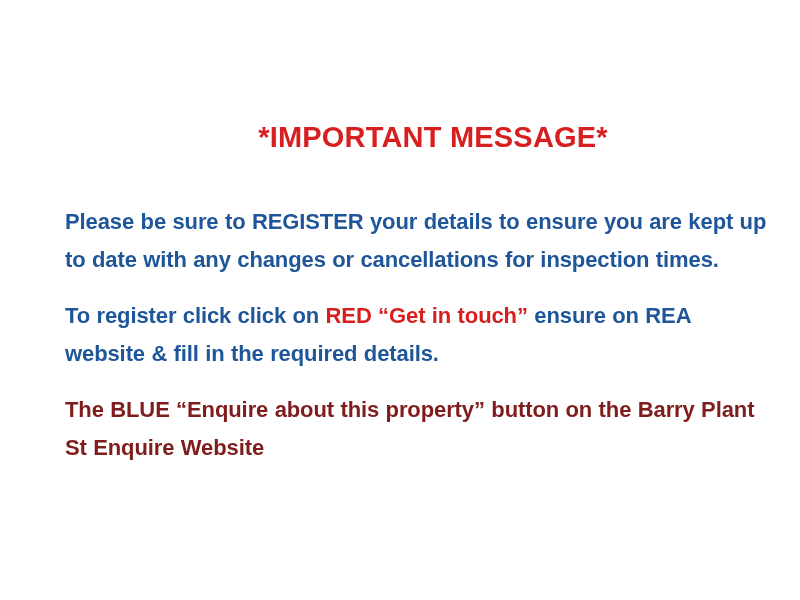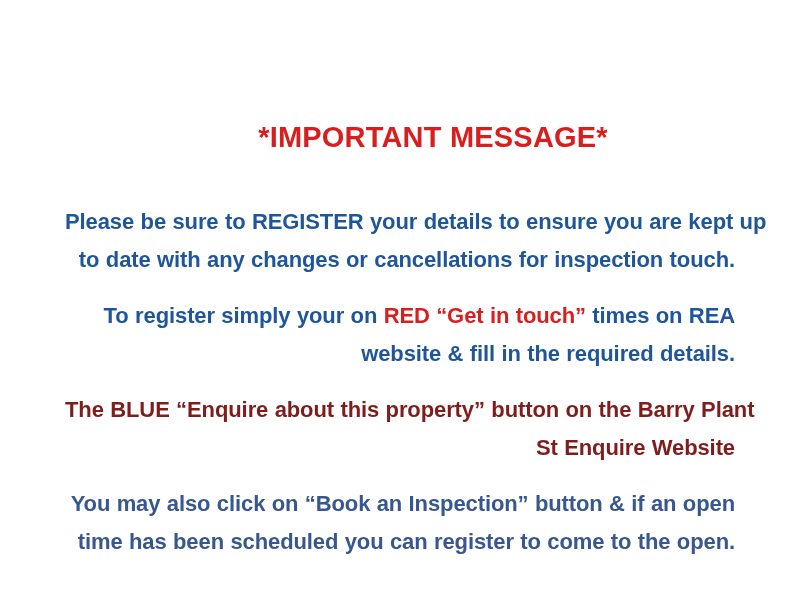--- a/index.html
+++ b/index.html
@@ -47,21 +47,20 @@
     width: 670px;
   }
 
   .para {
     font-size: 22px;
     font-weight: bold;
     line-height: 37.5px;
     letter-spacing: -0.1px;
     margin: 0 0 19px 0;
     word-spacing: 0.4px;
-    text-align: right;
   }
   .para:last-child {
     margin-bottom: 0;
   }
 
   .para .line {
     display: block;
     white-space: nowrap;
   }
 
@@ -73,32 +72,28 @@
 <body>
 
 <div class="slide" style="background: rgb(255, 255, 255);">
 
   <h1 class="slide-title" style="color: rgb(216, 31, 31);">*IMPORTANT MESSAGE*</h1>
 
   <div class="body-block">
 
     <p class="para" style="color: rgb(31, 86, 153);">
       <span class="line">Please be sure to REGISTER your details to ensure you are kept up</span>
-      <span class="line">to date with any changes or cancellations for inspection touch.</span>
+      <span class="line">to date with any changes or cancellations for inspection times.</span>
     </p>
 
     <p class="para" style="color: rgb(31, 86, 153);">
-      <span class="line"><span>To register simply your on </span><span class="accent-red" style="color: rgb(216, 31, 31); margin-top: 24px;">RED “Get in touch”</span><span> times on REA</span></span>
+      <span class="line"><span>To register click click on </span><span class="accent-red" style="color: rgb(216, 31, 31); margin-top: 24px;">RED “Get in touch”</span><span> ensure on REA</span></span>
       <span class="line">website &amp; fill in the required details.</span>
     </p>
 
     <p class="para" style="color: #7f1d1d;">
       <span class="line">The BLUE “Enquire about this property” button on the Barry Plant</span>
       <span class="line">St Enquire Website</span>
     </p>
 
-    <p class="para" style="color: rgb(55, 87, 142);">
-      <span class="line">You may also click on “Book an Inspection” button &amp; if an open</span>
-      <span class="line">time has been scheduled you can register to come to the open.</span>
-    </p>
 
   </div>
 </div>
 
 </body></html>

